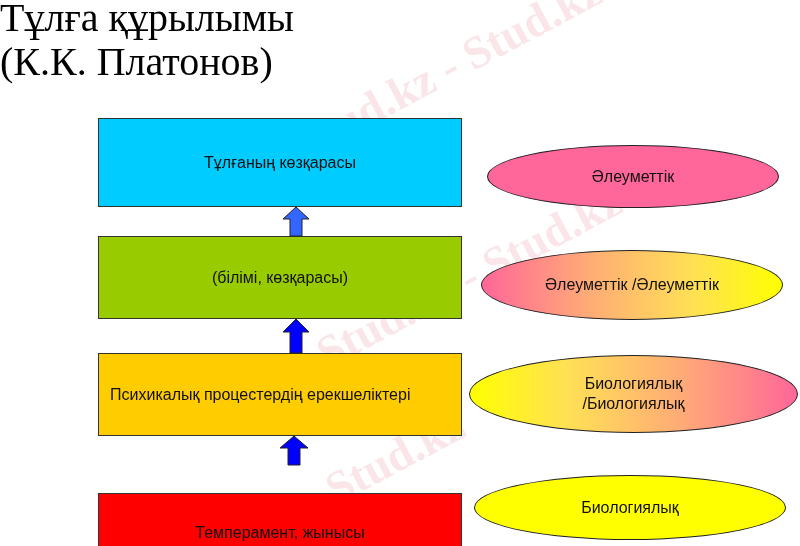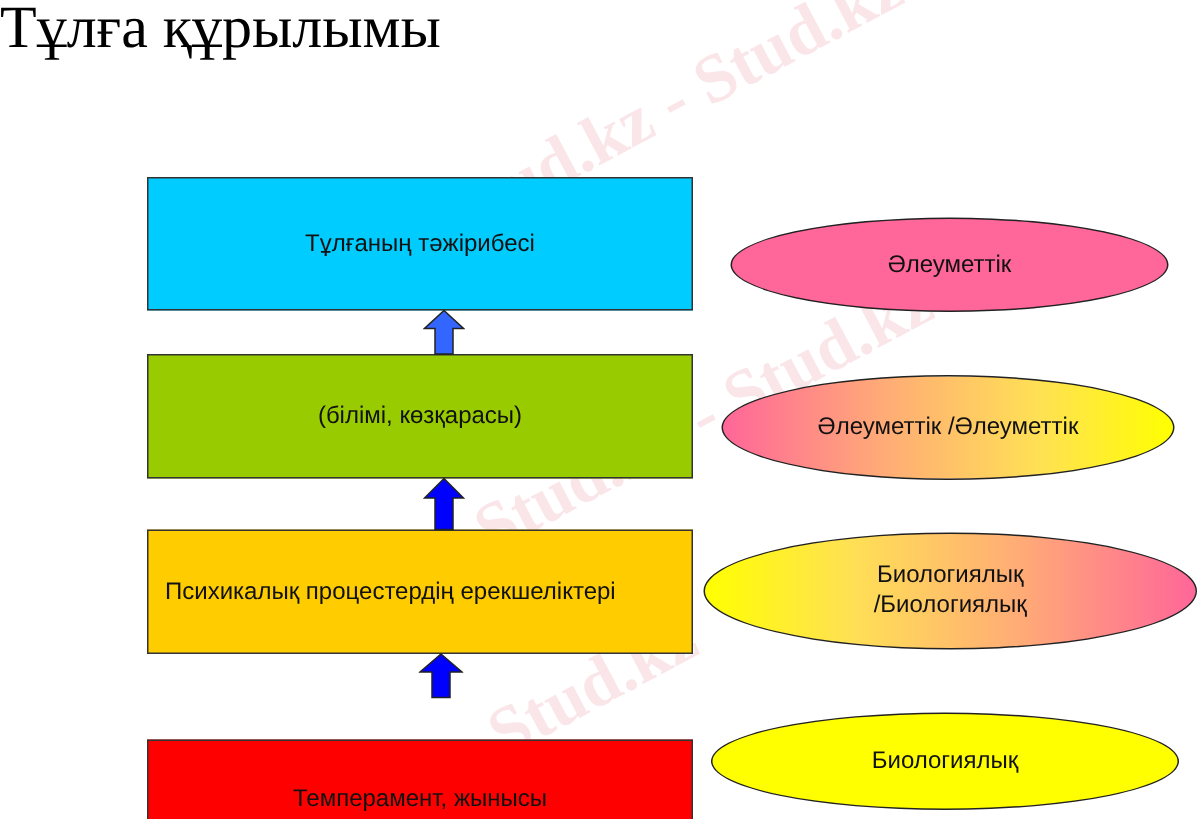--- a/index.html
+++ b/index.html
@@ -9,28 +9,29 @@
   .box { position:absolute; left:98px; width:364px; border:1.5px solid #333; box-sizing:border-box; display:flex; align-items:center; justify-content:center; text-align:center; font-size:16px; line-height:20px; color:#111; overflow:hidden; white-space:nowrap; }
   .box span { display:block; }
   .arrow { position:absolute; }
   .ellipse { position:absolute; border:1.5px solid #222; border-radius:50%; box-sizing:border-box; display:flex; align-items:center; justify-content:center; font-size:16px; line-height:20px; color:#111; }
 </style>
 </head>
 <body>
 
 <div class="title">
   <div>Тұлға құрылымы</div>
+  <div>(К.К. Платонов)</div>
 </div>
 
 <div class="watermark" style="left:280px;top:40px;">Stud.kz - Stud.kz</div>
 <div class="watermark" style="left:300px;top:250px;">Stud.kz - Stud.kz</div>
 <div class="watermark" style="left:320px;top:430px;">Stud.kz</div>
 
 <div class="box" style="top:118px;height:89px;background:#00CCFF;">
-  <span>Тұлғаның тәжірибесі</span>
+  <span>Тұлғаның көзқарасы</span>
 </div>
 
 <div class="box" style="top:236px;height:83px;background:#99CC00;flex-direction:column;">
   <span>(білімі, көзқарасы)</span>
 </div>
 
 <div class="box" style="top:353px;height:83px;background:#FFCC00;justify-content:flex-start;padding-left:12px;">
   <span style="margin-left:-1px;">Психикалық процестердің ерекшеліктері</span>
 </div>
 

